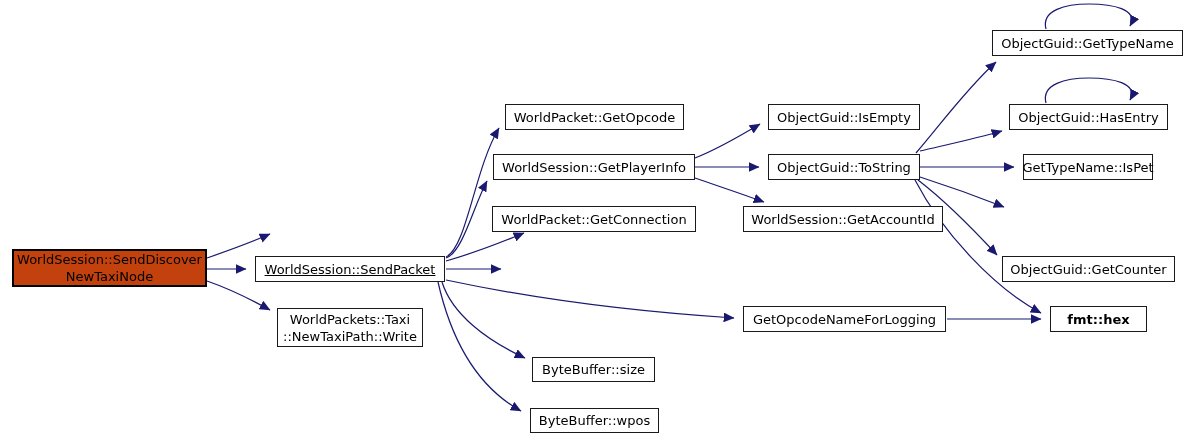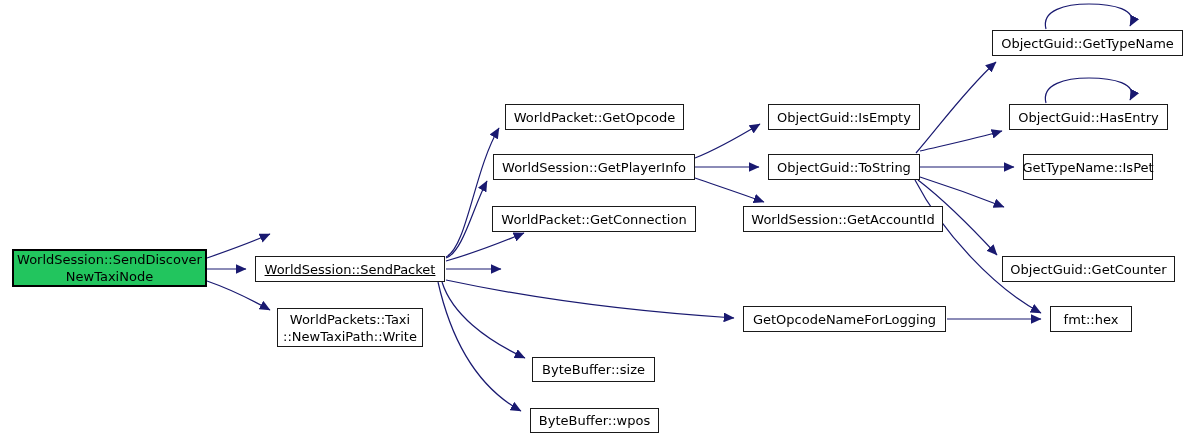--- a/index.html
+++ b/index.html
@@ -21,21 +21,21 @@
     font-size:13px;
     line-height:17px;
     display:flex;
     align-items:center;
     justify-content:center;
     text-align:center;
     white-space:pre-line;
     cursor:pointer;
   }
   .node.root{
-    background:#22c55e;
+    background:#c2410c;
     border:2px solid #000000;
     cursor:default;
   }
 </style>
 </head>
 <body>
 
 <div id="canvas">
 
   <svg id="edge-layer" width="1189" height="440" viewBox="0 0 1189 440" xmlns="http://www.w3.org/2000/svg">
@@ -98,15 +98,15 @@
 
   <div class="node" style="left:992px;top:30px;width:191px;height:26px;">ObjectGuid::GetTypeName</div>
 
   <div class="node" style="left:1009px;top:104px;width:159px;height:26px;">ObjectGuid::HasEntry</div>
 
   <div class="node" style="left:1023px;top:154px;width:130px;height:26px;">GetTypeName::IsPet</div>
 
 
   <div class="node" style="left:1002px;top:256px;width:173px;height:26px;">ObjectGuid::GetCounter</div>
 
-  <div class="node" style="left:1050px;top:306px;width:82px;height:26px;">fmt::hex</div>
+  <div class="node" style="left:1050px;top:306px;width:97px;height:26px;font-weight:bold;">fmt::hex</div>
 
 </div>
 
 </body></html>

